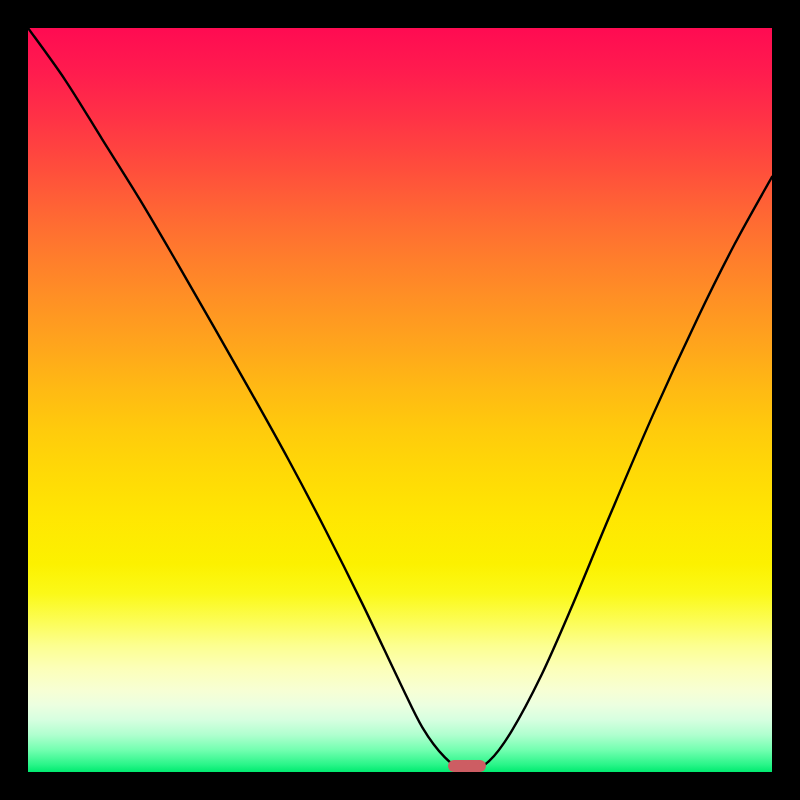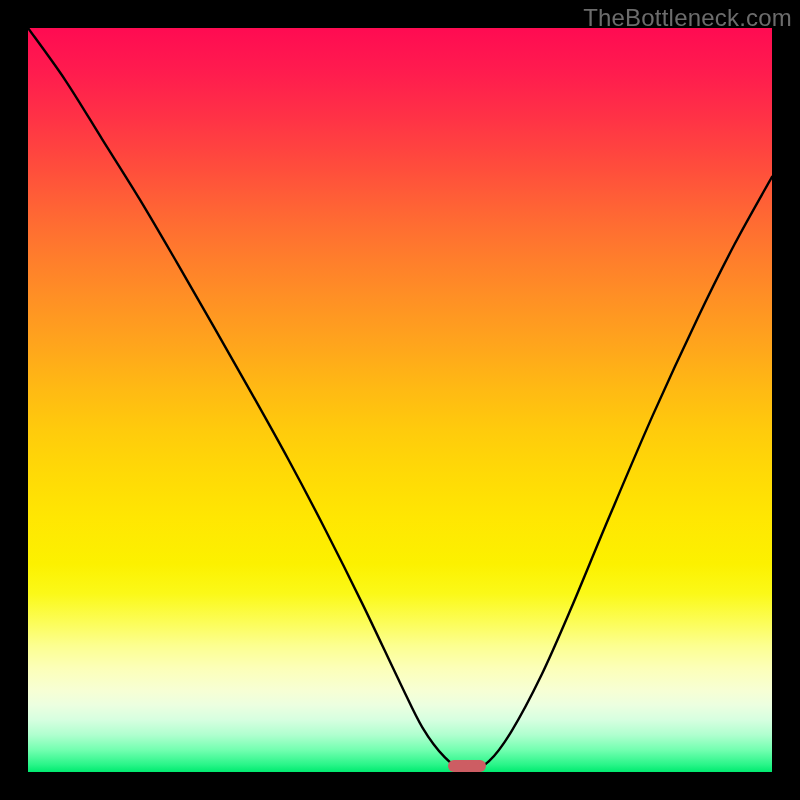--- a/index.html
+++ b/index.html
@@ -90,15 +90,14 @@
     <div class="gradient-bg"></div>
 
     <svg class="curve" viewBox="0 0 744 744" preserveAspectRatio="none">
       <path id="curve-path" fill="none" stroke="#000" stroke-width="2.4" stroke-linecap="round" d="M 0,0 C 6.2,8.679999999999987 24.800000000000004,33.47999999999992 37.2,52.07999999999993 C 49.6,70.67999999999994 62.00000000000001,91.76 74.4,111.60000000000002 C 86.80000000000001,131.44000000000003 99.19999999999999,150.66000000000003 111.6,171.12 C 124,191.57999999999998 136.4,213.03199999999995 148.8,234.35999999999996 C 161.20000000000002,255.68799999999996 173.6,277.38800000000003 186,299.088 C 198.4,320.788 210.79999999999998,342.488 223.2,364.56 C 235.6,386.632 247.99999999999997,408.58000000000004 260.4,431.52000000000004 C 272.79999999999995,454.46000000000004 285.20000000000005,478.02 297.6,502.2 C 310,526.38 322.40000000000003,551.1800000000001 334.8,576.6 C 347.2,602.02 362.08,634.26 372,654.72 C 381.92,675.1800000000001 386.88,686.96 394.32,699.36 C 401.76,711.76 409.20000000000005,721.6800000000001 416.64000000000004,729.12 C 424.08000000000004,736.56 431.52,743.38 438.96,744 C 446.4,744.62 453.84,739.6600000000001 461.28,732.84 C 468.71999999999997,726.02 474.92,717.34 483.6,703.08 C 492.28000000000003,688.82 503.44,667.74 513.36,647.28 C 523.28,626.8199999999999 531.96,606.3599999999999 543.12,580.3199999999999 C 554.28,554.28 566.6800000000001,523.28 580.32,491.03999999999996 C 593.96,458.79999999999995 610.0799999999999,420.36 624.9599999999999,386.88 C 639.8399999999999,353.4 655.96,318.68 669.6,290.16 C 683.24,261.64000000000004 694.4,239.32 706.8,215.76 C 719.1999999999999,192.2 737.8,159.95999999999995 744,148.79999999999995"></path>
     </svg>
 
     <div id="marker" class="ideal-marker" style="left: 419.96px; top: 732.048px; background: rgb(205, 93, 99);"></div>
 
   </div>
 
-  <div class="watermark">TheBottleneck.com</div>
 
 </div>
 
 </body></html>

